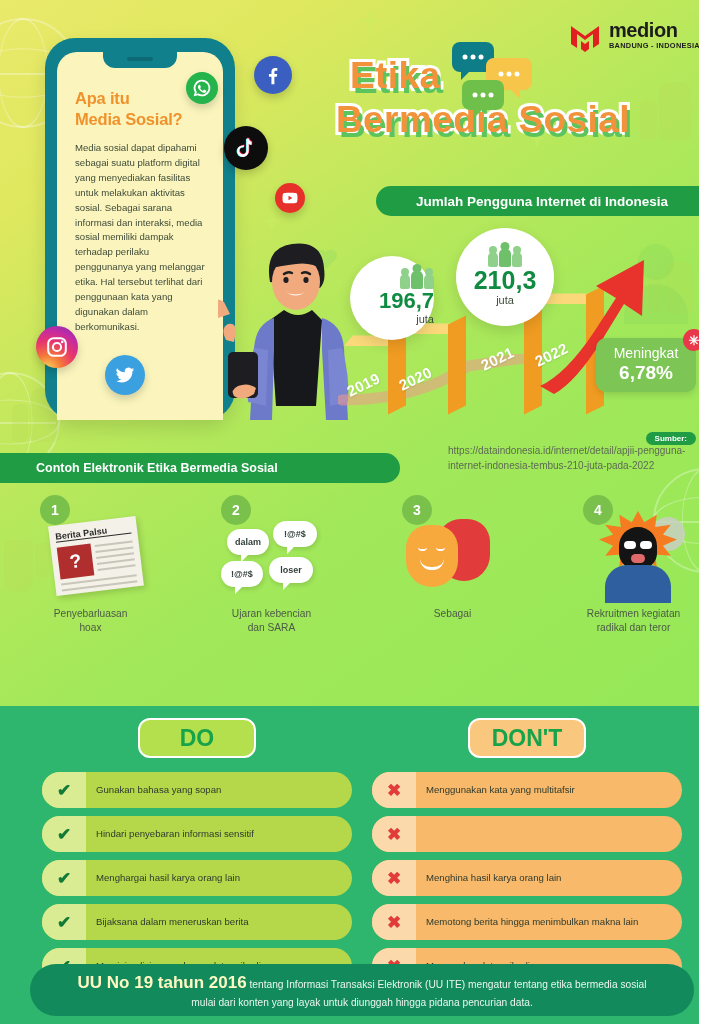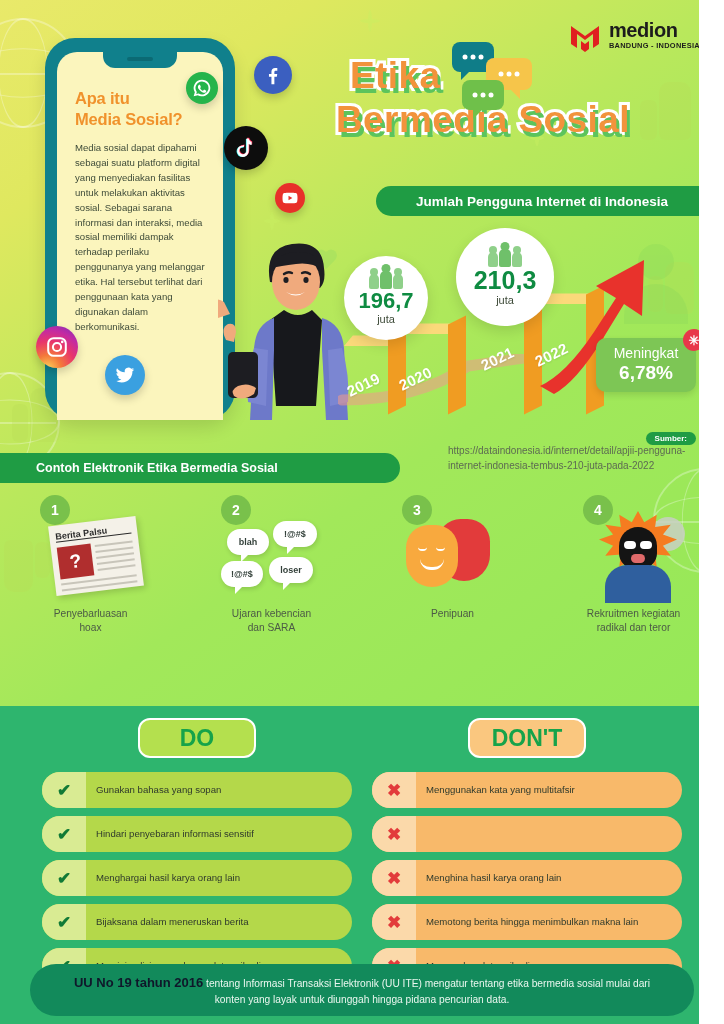--- a/index.html
+++ b/index.html
@@ -163,21 +163,21 @@
   .b19 { left:8px;  top:104px; width:46px; height:86px; }
   .b20 { left:62px; top:92px;  width:52px; height:98px; }
   .b21 { left:142px; top:74px; width:48px; height:116px; }
   .b22 { left:196px; top:62px; width:56px; height:128px; }
 
   .circ {
     position:absolute; background:#fff; border-radius:50%;
     box-shadow:0 5px 14px rgba(0,0,0,.12);
     display:flex; flex-direction:column; align-items:center; justify-content:center;
   }
-  .c1 { left:8px;  top:28px; width:84px; height:84px; }
+  .c1 { left:14px;  top:28px; width:84px; height:84px;align-items:flex-end; }
   .c2 { left:120px; top:0;   width:98px; height:98px; }
   .circ .people { display:flex; align-items:flex-end; gap:1px; margin-bottom:1px; }
   .circ .people .pp { width:10px; height:15px; background:#8fd08a;
                       border-radius:5px 5px 2px 2px; position:relative; }
   .circ .people .pp::before { content:""; position:absolute; left:50%; top:-6px;
                               transform:translateX(-50%); width:8px; height:8px;
                               background:#8fd08a; border-radius:50%; }
   .circ .people .mid { width:12px; height:18px; background:#6fc06a; }
   .circ .people .mid::before { width:9px; height:9px; background:#6fc06a; top:-7px; }
   .c1 .num { font-size:22px; font-weight:bold; color:#0f8b42; line-height:1; }
@@ -301,21 +301,21 @@
   .row-dont .mark { background:#fbd9aa; color:#e23b3b; }
   .row .txt { padding:0 10px; font-size:9.6px; color:#2f3a2c; line-height:1.3; }
 
   .footer-bar {
     position:absolute; left:30px; top:258px; width:664px; height:52px;
     background:#128a5b; border-radius:26px;
     display:flex; align-items:center; justify-content:center;
     text-align:center; padding:0 34px;
   }
   .footer-bar .ft { font-size:10.2px; color:#eaf7ef; line-height:1.5; }
-  .footer-bar .ft b { font-size:13px; color:#0f172a; }
+  .footer-bar .ft b { font-size:17px; color:#fef9c3; }
 </style>
 </head>
 <body>
 
 <div class="page">
 
   <div class="top-section">
 
     <div class="globe g1">
         <i></i>
@@ -552,42 +552,42 @@
         </div>
         <div class="viol-cap">
           <div>Penyebarluasan</div>
           <div>hoax</div>
         </div>
       </div>
 
       <div class="viol-item">
         <div class="viol-num">2</div>
         <div class="viol-art">
-          <div class="sb" style="left:46px;top:26px;width:42px;height:26px;">blah</div>
+          <div class="sb" style="left:46px;top:26px;width:42px;height:26px;">dalam</div>
           <div class="sb" style="left:92px;top:18px;width:44px;height:26px;">!@#$</div>
           <div class="sb" style="left:40px;top:58px;width:42px;height:26px;">!@#$</div>
           <div class="sb" style="left:88px;top:54px;width:44px;height:26px;">loser</div>
         </div>
         <div class="viol-cap">
           <div>Ujaran kebencian</div>
           <div>dan SARA</div>
         </div>
       </div>
 
       <div class="viol-item">
         <div class="viol-num">3</div>
         <div class="viol-art">
           <div class="mask mask-r"></div>
           <div class="mask mask-o"></div>
           <div style="position:absolute;left:56px;top:44px;width:9px;height:4px;border-bottom:2.5px solid #fff;border-radius:0 0 6px 6px;"></div>
           <div style="position:absolute;left:74px;top:44px;width:9px;height:4px;border-bottom:2.5px solid #fff;border-radius:0 0 6px 6px;"></div>
           <div style="position:absolute;left:58px;top:56px;width:24px;height:11px;border-bottom:3px solid #fff;border-radius:0 0 14px 14px;"></div>
         </div>
         <div class="viol-cap">
-          <div>Penipuan</div>
+          <div>Sebagai</div>
         </div>
       </div>
 
       <div class="viol-item">
         <div class="viol-num">4</div>
         <div class="viol-art">
           <div class="terror">
             <div class="smoke"></div>
             <div class="burst"></div>
             <div class="thead">

